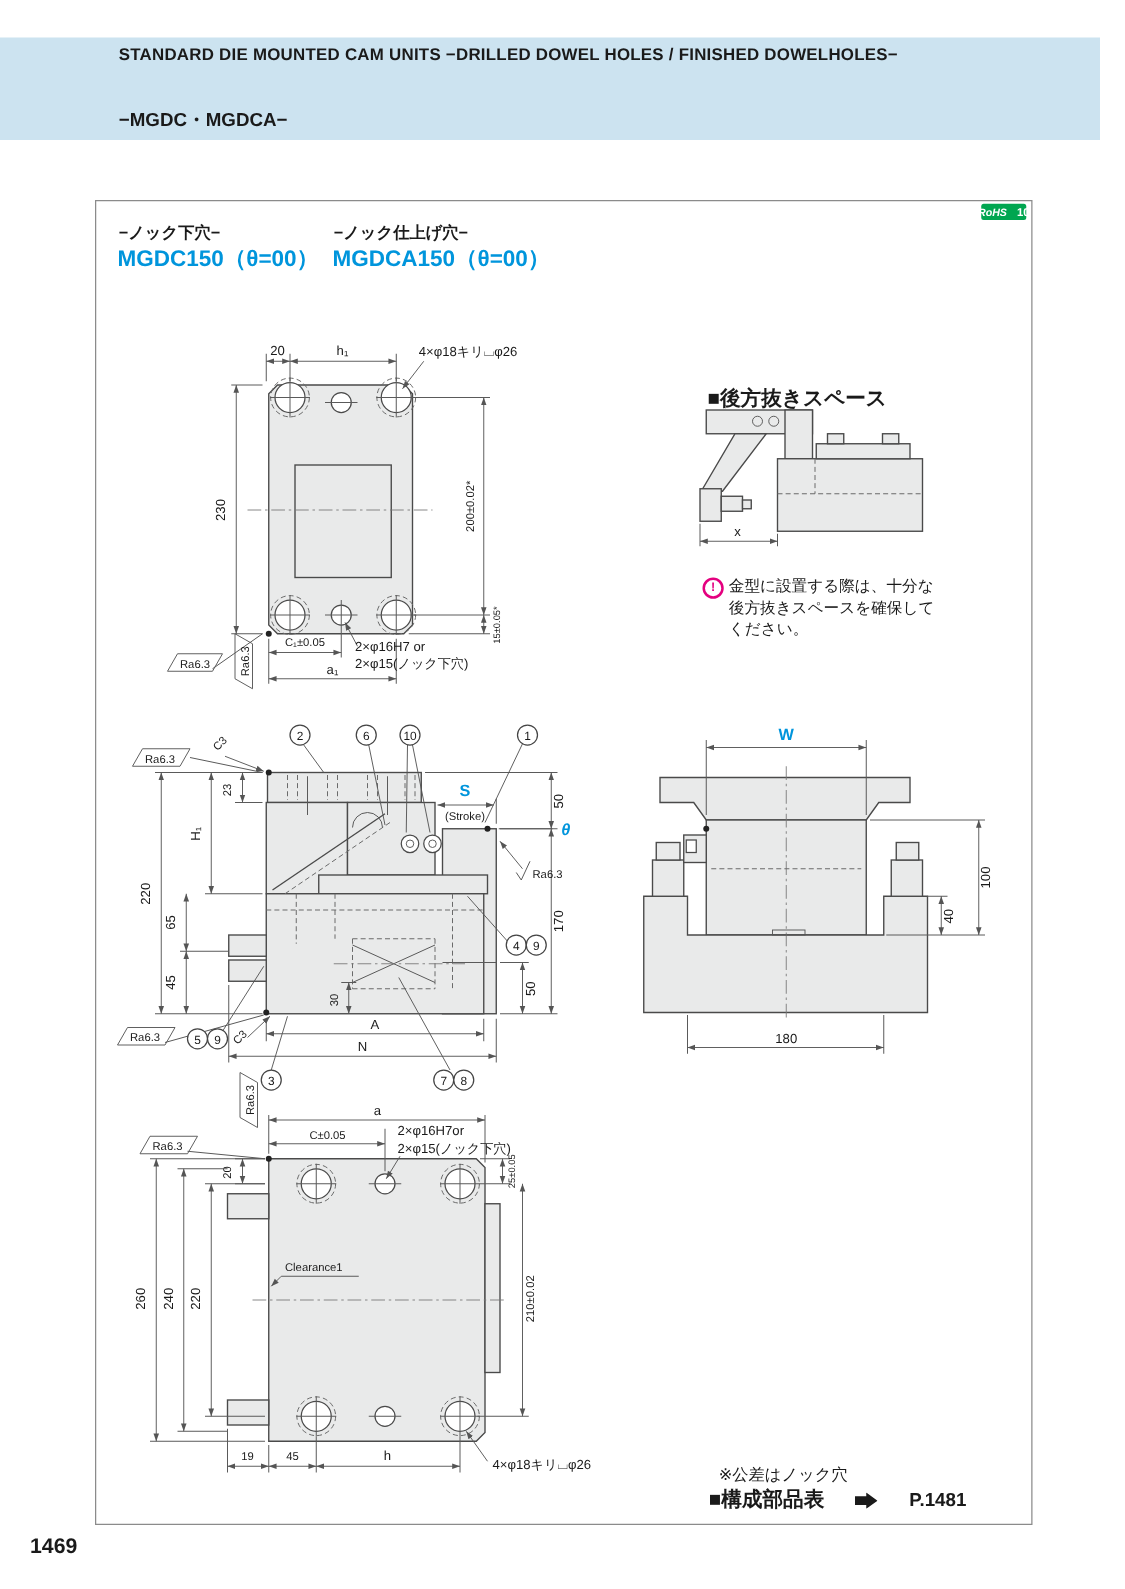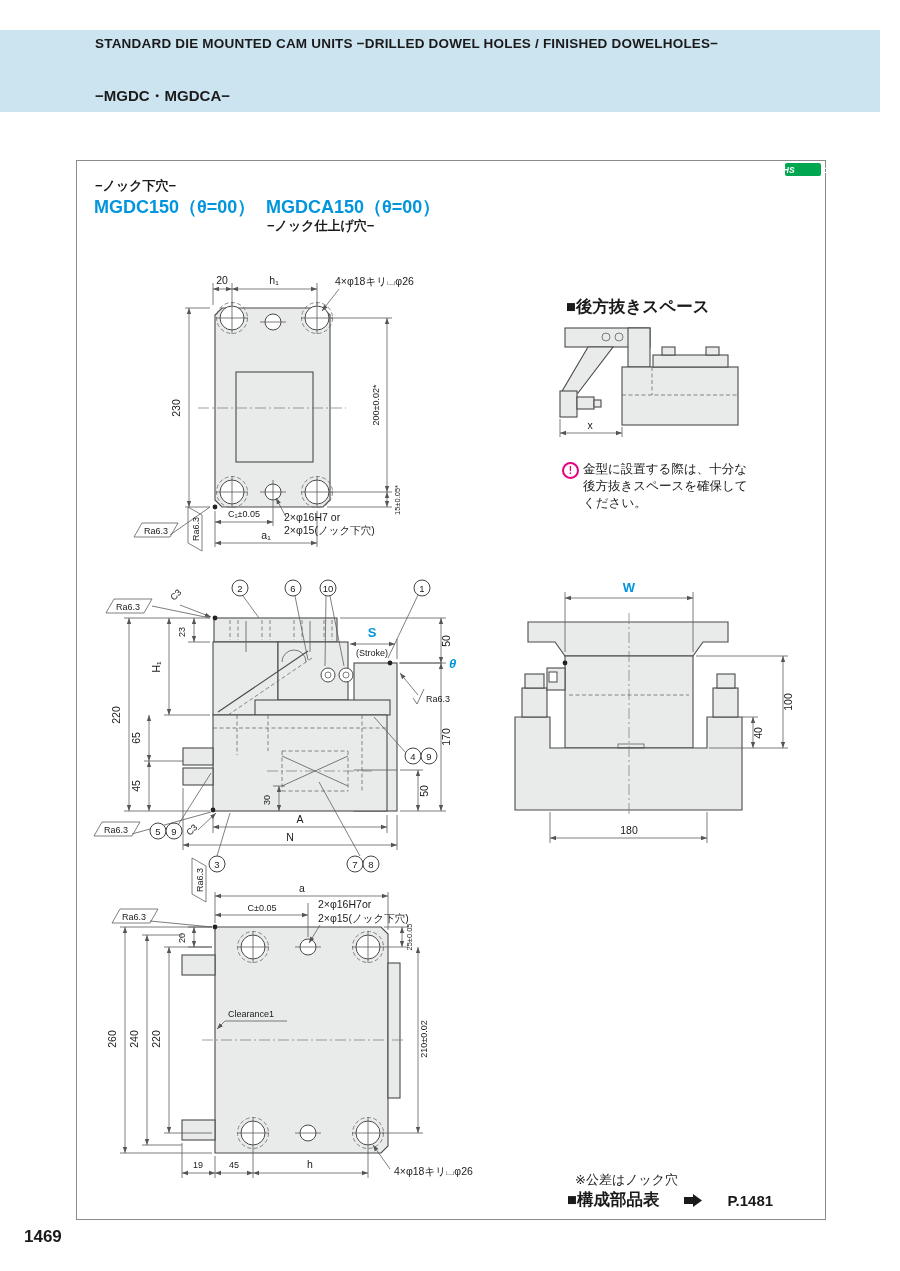--- a/index.html
+++ b/index.html
@@ -9,25 +9,25 @@
   
   .band{left:0;top:30px;width:900px;height:82px;background:#cce3f0;}
   .h-en{left:95px;top:36px;font-size:13.5px;font-weight:bold;letter-spacing:.2px;}
   .h-jp{left:93px;top:53px;font-size:27px;font-weight:bold;letter-spacing:1px;}
   .h-series{left:95px;top:87px;font-size:15px;font-weight:bold;}
   
   .mainbox{left:76px;top:160px;width:748px;height:1058px;border:1.5px solid #8b8b8b;background:#fff;}
   .ptype{font-size:13px;font-weight:bold;}
   .pmodel{font-size:18px;font-weight:bold;color:#0095dc;}
   .rohs{left:785px;top:163px;width:36px;height:13px;background:#00a650;border-radius:2px;
-        display:flex;align-items:center;justify-content:center;gap:15px;}
+        display:flex;align-items:center;justify-content:center;gap:4px;}
   .rohs .r1{color:#fff;font-size:8.5px;font-weight:bold;font-style:italic;}
   .rohs .sep{width:1px;height:9px;background:#fff;}
   .rohs .r2{color:#fff;font-size:9px;font-weight:bold;}
-  .bs-title{left:566px;top:296px;font-size:16.5px;font-weight:bold;}
+  .bs-title{left:566px;top:308px;font-size:16.5px;font-weight:bold;}
   .bs-note{left:583px;top:461px;font-size:12.5px;line-height:17px;}
   .note-icon{left:562px;top:462px;width:13px;height:13px;border:2px solid #e4007f;border-radius:50%;
              color:#e4007f;font-size:10px;font-weight:bold;text-align:center;line-height:13px;}
   .foot-note{left:575px;top:1171px;font-size:13px;}
   .foot-row{left:567px;top:1189px;display:flex;align-items:center;gap:25px;}
   .foot-parts{font-size:16.5px;font-weight:bold;}
   .foot-ref{font-size:15px;font-weight:bold;}
   .pageno{left:24px;top:1227px;font-size:17px;font-weight:bold;}
   
   svg text{font-family:"Liberation Sans","DejaVu Sans",sans-serif;fill:#1a1a1a;}
@@ -53,21 +53,21 @@
 <div class="page">
 
   <div class="abs band"></div>
   <div class="abs h-en">STANDARD DIE MOUNTED CAM UNITS −DRILLED DOWEL HOLES / FINISHED DOWELHOLES−</div>
   <div class="abs h-series">−MGDC・MGDCA−</div>
 
   <div class="abs mainbox"></div>
 
   <div class="abs ptype" style="left:95px;top:177px;">−ノック下穴−</div>
   <div class="abs pmodel" style="left:94px;top:195px;">MGDC150（θ=00）</div>
-  <div class="abs ptype" style="left:267px;top:177px;margin-top:40px;">−ノック仕上げ穴−</div>
+  <div class="abs ptype" style="left:267px;top:177px;">−ノック仕上げ穴−</div>
   <div class="abs pmodel" style="left:266px;top:195px;">MGDCA150（θ=00）</div>
 
   <div class="abs rohs">
     <span class="r1">RoHS</span>
     <span class="sep"></span>
     <span class="r2">10</span>
   </div>
 
   <div class="abs bs-title">■後方抜きスペース</div>
   <div class="abs note-icon">!</div>

